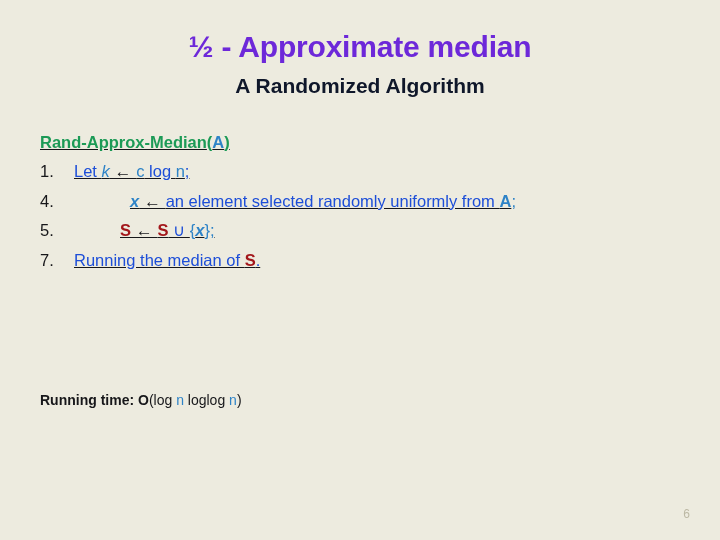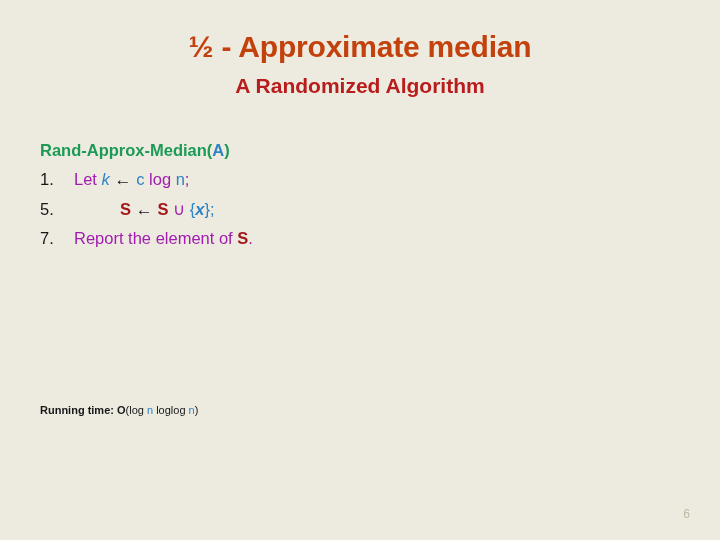--- a/index.html
+++ b/index.html
@@ -24,45 +24,46 @@
 
   
   .title {
     position: absolute;
     top: 30px;
     left: 0;
     width: 720px;
     text-align: center;
     font-size: 30px;
     font-weight: bold;
-    color: #c2410c;
+    color: #6d28d9;
     letter-spacing: -0.2px;
     line-height: 1.1;
   }
   .subtitle {
     position: absolute;
     top: 74px;
     left: 0;
     width: 720px;
     text-align: center;
     font-size: 21px;
     font-weight: bold;
-    color: #b91c1c;
+    color: #0f172a;
     line-height: 1.15;
   }
 
   
   .algo {
     position: absolute;
     left: 40px;
-    top: 136px;
+    top: 128px;
     width: 620px;
     font-size: 16.5px;
     color: #17171A;
     line-height: 28.8px;
+    text-decoration: underline;
   }
   .algo-head {
     font-weight: bold;
     color: #1C9A56;
     white-space: nowrap;
   }
   .algo-line {
     white-space: nowrap;
     display: block;
   }
@@ -77,32 +78,31 @@
   }
   .ind1 { display: inline-block; width: 0px; }
   .ind2 { display: inline-block; width: 56px; }
   .ind3 { display: inline-block; width: 46px; }
 
   .blue { color: #2E83C7; }
   .blue-b { color: #2E83C7; font-weight: bold; }
   .blue-bi { color: #2E83C7; font-weight: bold; font-style: italic; }
   .blue-i { color: #2E83C7; font-style: italic; }
   .red-b { color: #A3171B; font-weight: bold; }
-  .blk { color: #a21caf; margin-top: 43px; }
+  .blk { color: #1d4ed8; margin-top: 43px; }
   .arrow { color: #17171A; font-size: 17px; }
 
   
   .runtime {
     position: absolute;
     left: 40px;
     top: 392px;
-    font-size: 11px;
+    font-size: 14px;
     color: #17171A;
     white-space: nowrap;
-    margin-top: 12px;
   }
   .runtime .rt-label { font-weight: bold; }
   .runtime .rt-O { font-weight: bold; }
 
   
   .page-num {
     position: absolute;
     right: 30px;
     bottom: 19px;
     font-size: 12px;
@@ -118,22 +118,23 @@
   <div class="subtitle">A Randomized Algorithm</div>
 
   <div class="algo">
 
     <div class="algo-head">
       <span>Rand-Approx-Median</span><span>(</span><span class="blue-b">A</span><span>)</span>
     </div>
 
     <div id="algo-lines">
         <div class="algo-line"><span class="num">1.</span><span class="ind1"></span><span class="blk">Let </span><span class="blue-i">k</span><span class="arrow"> ← </span><span class="blue">c</span><span class="blk"> log </span><span class="blue">n</span><span class="blk">;</span></div>
+        <div class="algo-line"><span class="num">4.</span><span class="ind2"></span><span class="blue-bi">x</span><span class="arrow"> ← </span><span class="blk">an element selected randomly uniformly from </span><span class="blue-b">A</span><span class="blue">;</span></div>
         <div class="algo-line"><span class="num">5.</span><span class="ind3"></span><span class="red-b">S</span><span class="arrow"> ← </span><span class="red-b">S</span><span class="blk"> ∪ </span><span class="blue">{</span><span class="blue-bi">x</span><span class="blue">}</span><span class="blue">;</span></div>
-        <div class="algo-line"><span class="num">7.</span><span class="ind1"></span><span class="blk">Report the element of </span><span class="red-b">S</span><span class="blk">.</span></div>
+        <div class="algo-line"><span class="num">7.</span><span class="ind1"></span><span class="blk">Running the median of </span><span class="red-b">S</span><span class="blk">.</span></div>
       </div>
 
   </div>
 
   <div class="runtime"><span class="rt-label">Running time: </span><span class="rt-O">O</span><span>(log </span><span class="blue">n</span><span> loglog </span><span class="blue">n</span><span>)</span></div>
 
   <div class="page-num">6</div>
 
 </div>
 

